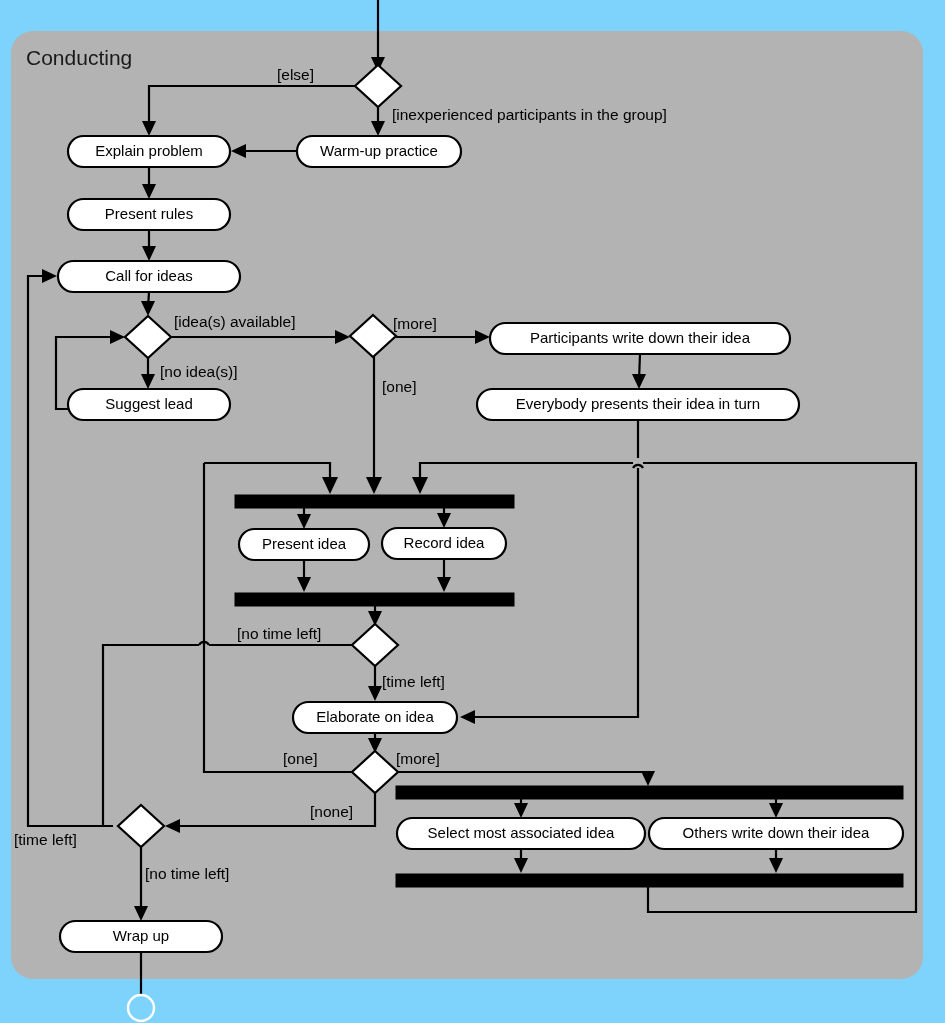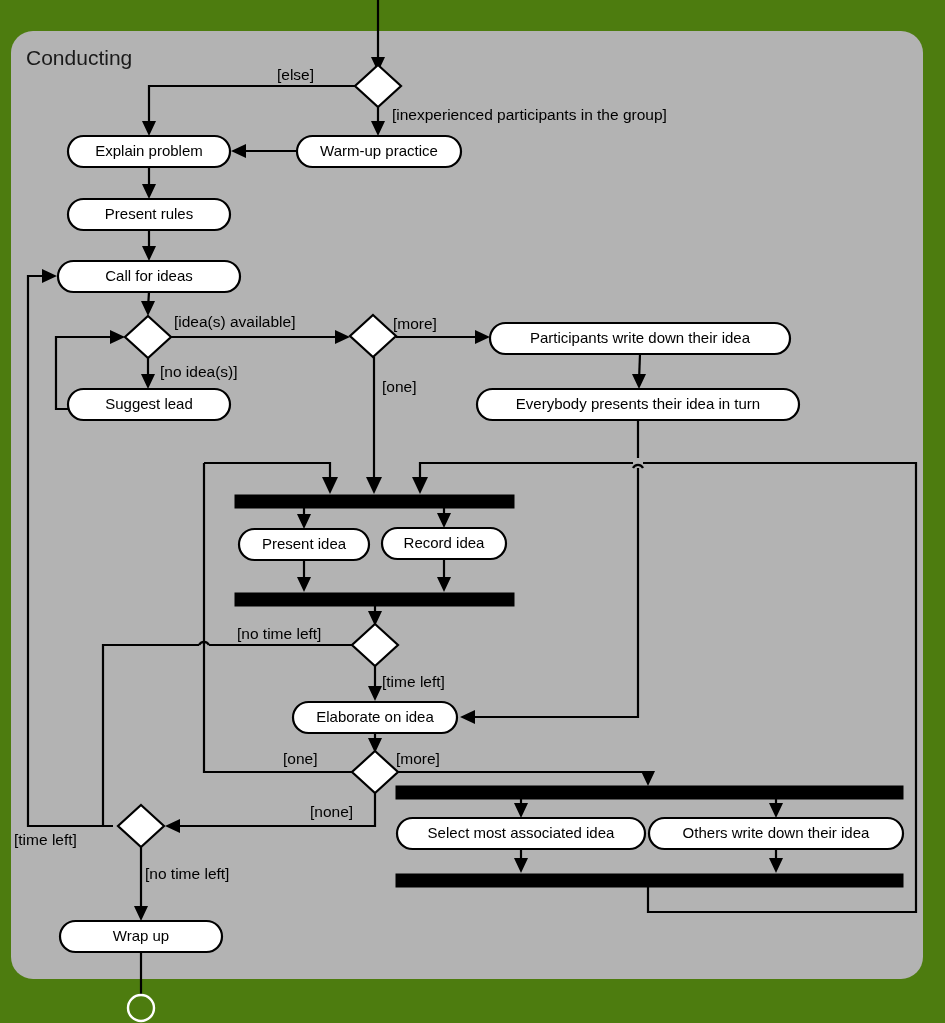--- a/index.html
+++ b/index.html
@@ -1,16 +1,16 @@
 <!DOCTYPE html>
 <html><head>
 <meta charset="utf-8">
 <style>
   html,body{margin:0;padding:0;background:#000;}
-  #stage{position:relative;width:945px;height:1023px;background:#4d7c0f;overflow:hidden;}
+  #stage{position:relative;width:945px;height:1023px;background:#7dd3fc;overflow:hidden;}
   svg#diagram{display:block;width:945px;height:1023px;}
   .panel{fill:#b3b3b3;stroke:none;}
   .edge{fill:none;stroke:#000;stroke-width:2.2;stroke-linecap:butt;stroke-linejoin:miter;}
   .arrowhead{fill:#000;stroke:none;}
   .act-shape{fill:#ffffff;stroke:#000;stroke-width:2.2;}
   .dec-shape{fill:#ffffff;stroke:#000;stroke-width:2.2;}
   .bar{fill:#000;stroke:#000;stroke-width:1;}
   .final-circle{fill:none;stroke:#ffffff;stroke-width:2.4;}
   .node-label{font-family:"Liberation Sans",sans-serif;font-size:15px;fill:#000;text-anchor:middle;dominant-baseline:middle;}
   .guard-label{font-family:"Liberation Sans",sans-serif;font-size:15.5px;fill:#000;}

